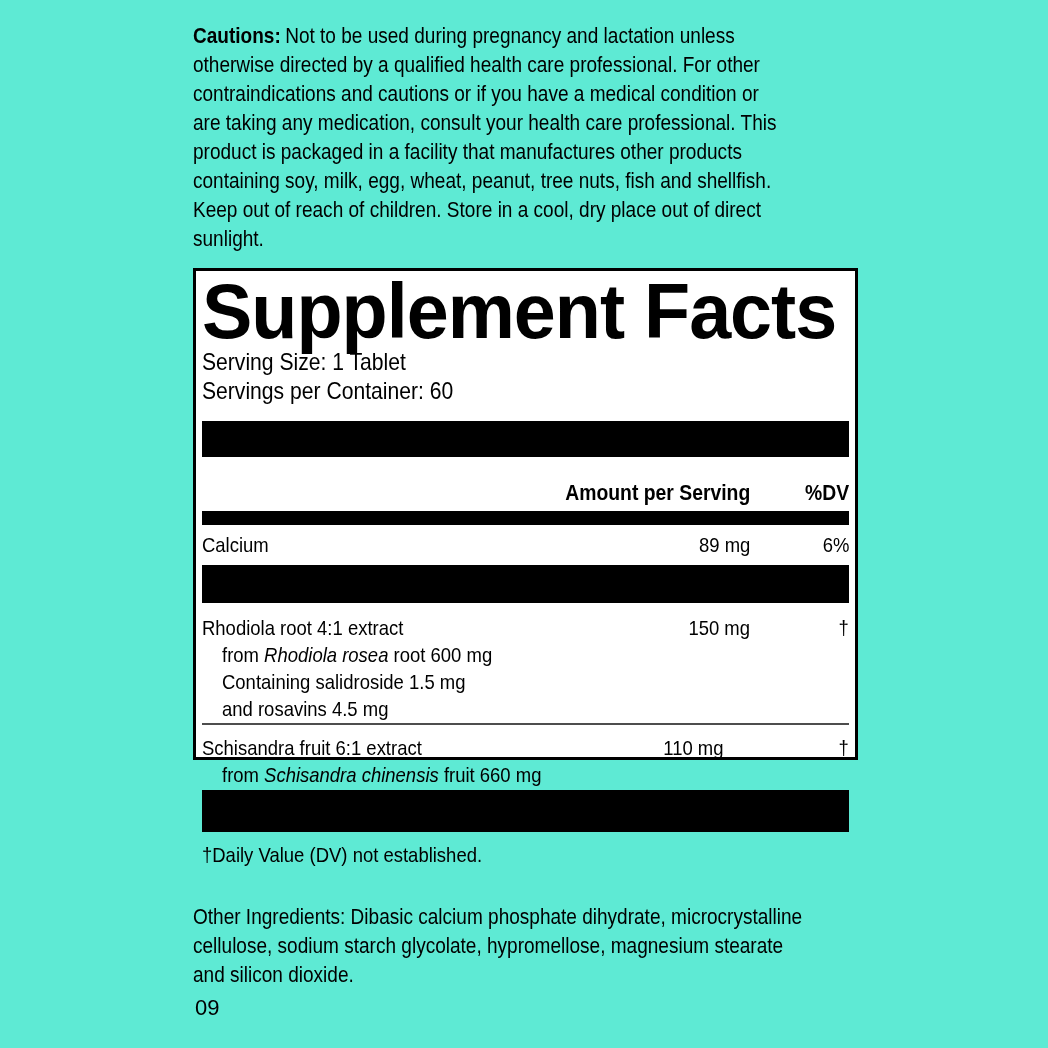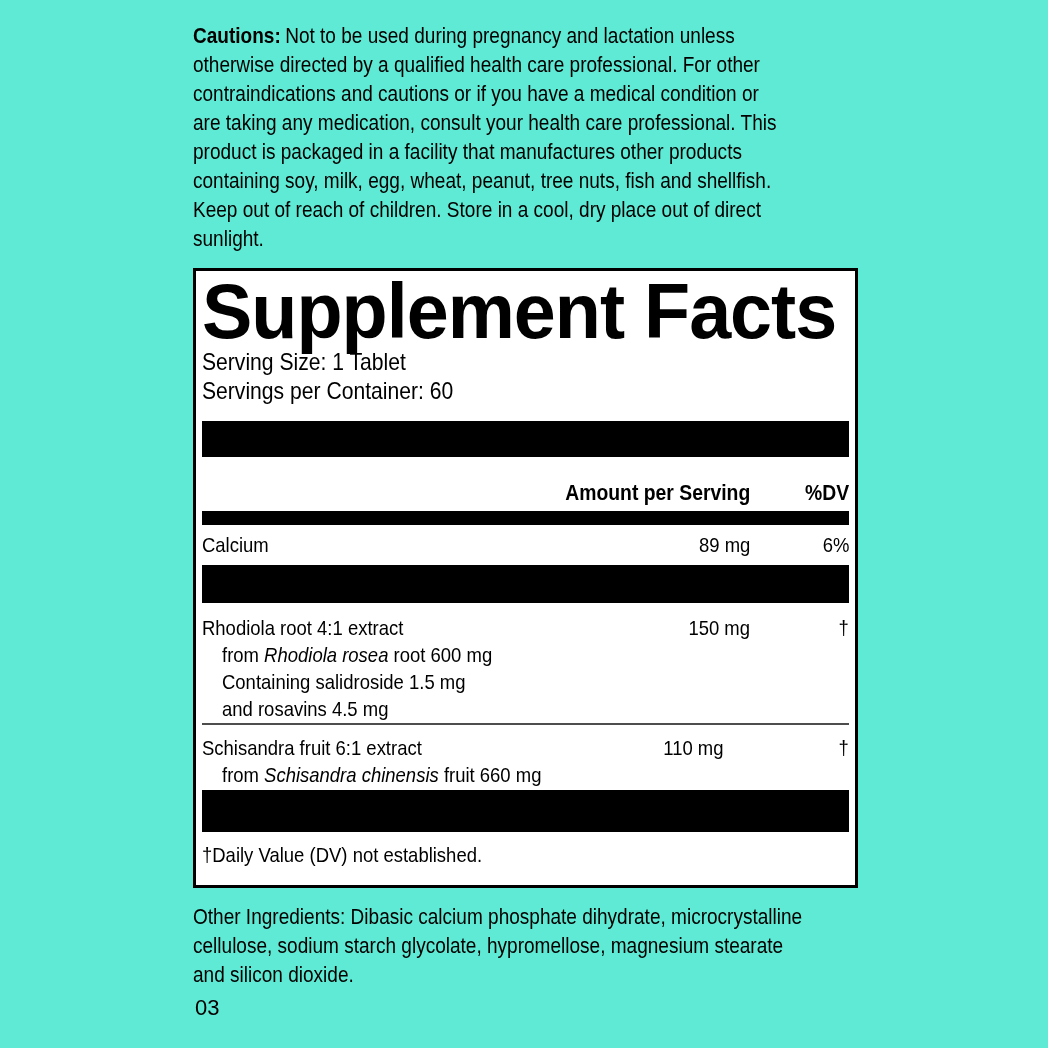--- a/index.html
+++ b/index.html
@@ -16,21 +16,21 @@
 
   .para { font-size:21.5px; line-height:29px; transform:scaleX(0.885); transform-origin:0 0; }
   .para .line { white-space:nowrap; }
   .para strong { margin-right:5px; }
 
   .cautions { position:absolute; left:193px; top:22px; width:760px; }
   .other    { position:absolute; left:193px; top:903px; width:770px; }
   .page-num { position:absolute; left:195px; top:995px; font-size:22px; }
 
   .facts-box {
-    position:absolute; left:193px; top:268px; width:665px; height:620px;
+    position:absolute; left:193px; top:268px; width:665px; height:492px;
     border:3px solid #000; box-sizing:border-box; padding:0 6px; background:#fff;
   }
   .sf-title {
     font-weight:bold; font-size:77px; line-height:66px; letter-spacing:-1px;
     margin-top:7px; white-space:nowrap; transform:scaleX(0.98); transform-origin:0 0;
   }
   .sf-serving { font-size:24px; line-height:29px; margin-top:3px; }
   .sf-serving .sline { white-space:nowrap; }
 
   .bar  { background:#000; }
@@ -129,15 +129,15 @@
     <div class="footnote"><span class="cond">†Daily Value (DV) not established.</span></div>
 
   </div>
 
   <div class="other para">
     <div class="line">Other Ingredients: Dibasic calcium phosphate dihydrate, microcrystalline</div>
     <div class="line">cellulose, sodium starch glycolate, hypromellose, magnesium stearate</div>
     <div class="line">and silicon dioxide.</div>
   </div>
 
-  <div class="page-num">03</div>
+  <div class="page-num">09</div>
 
 </div>
 
 </body></html>

